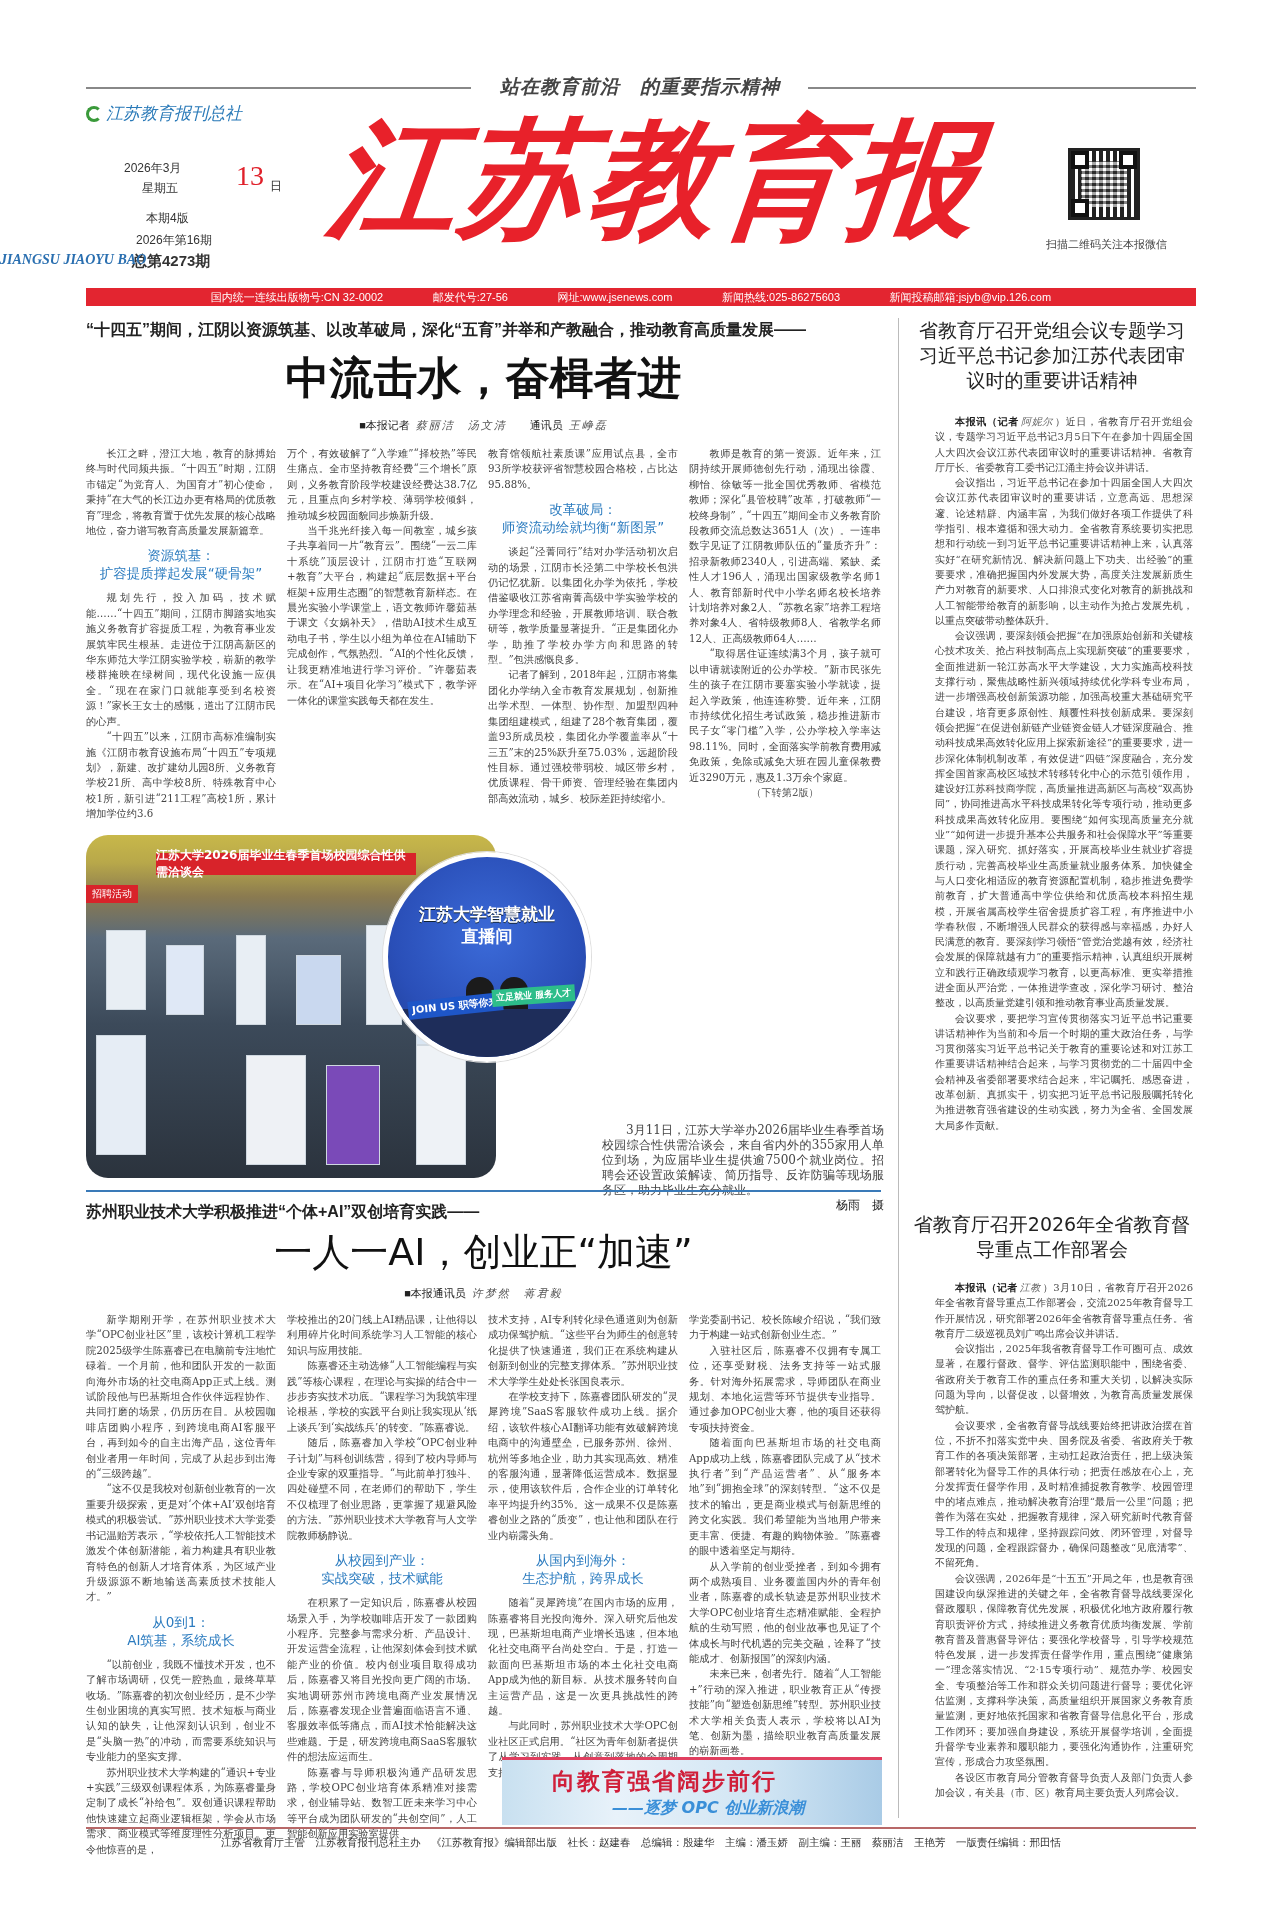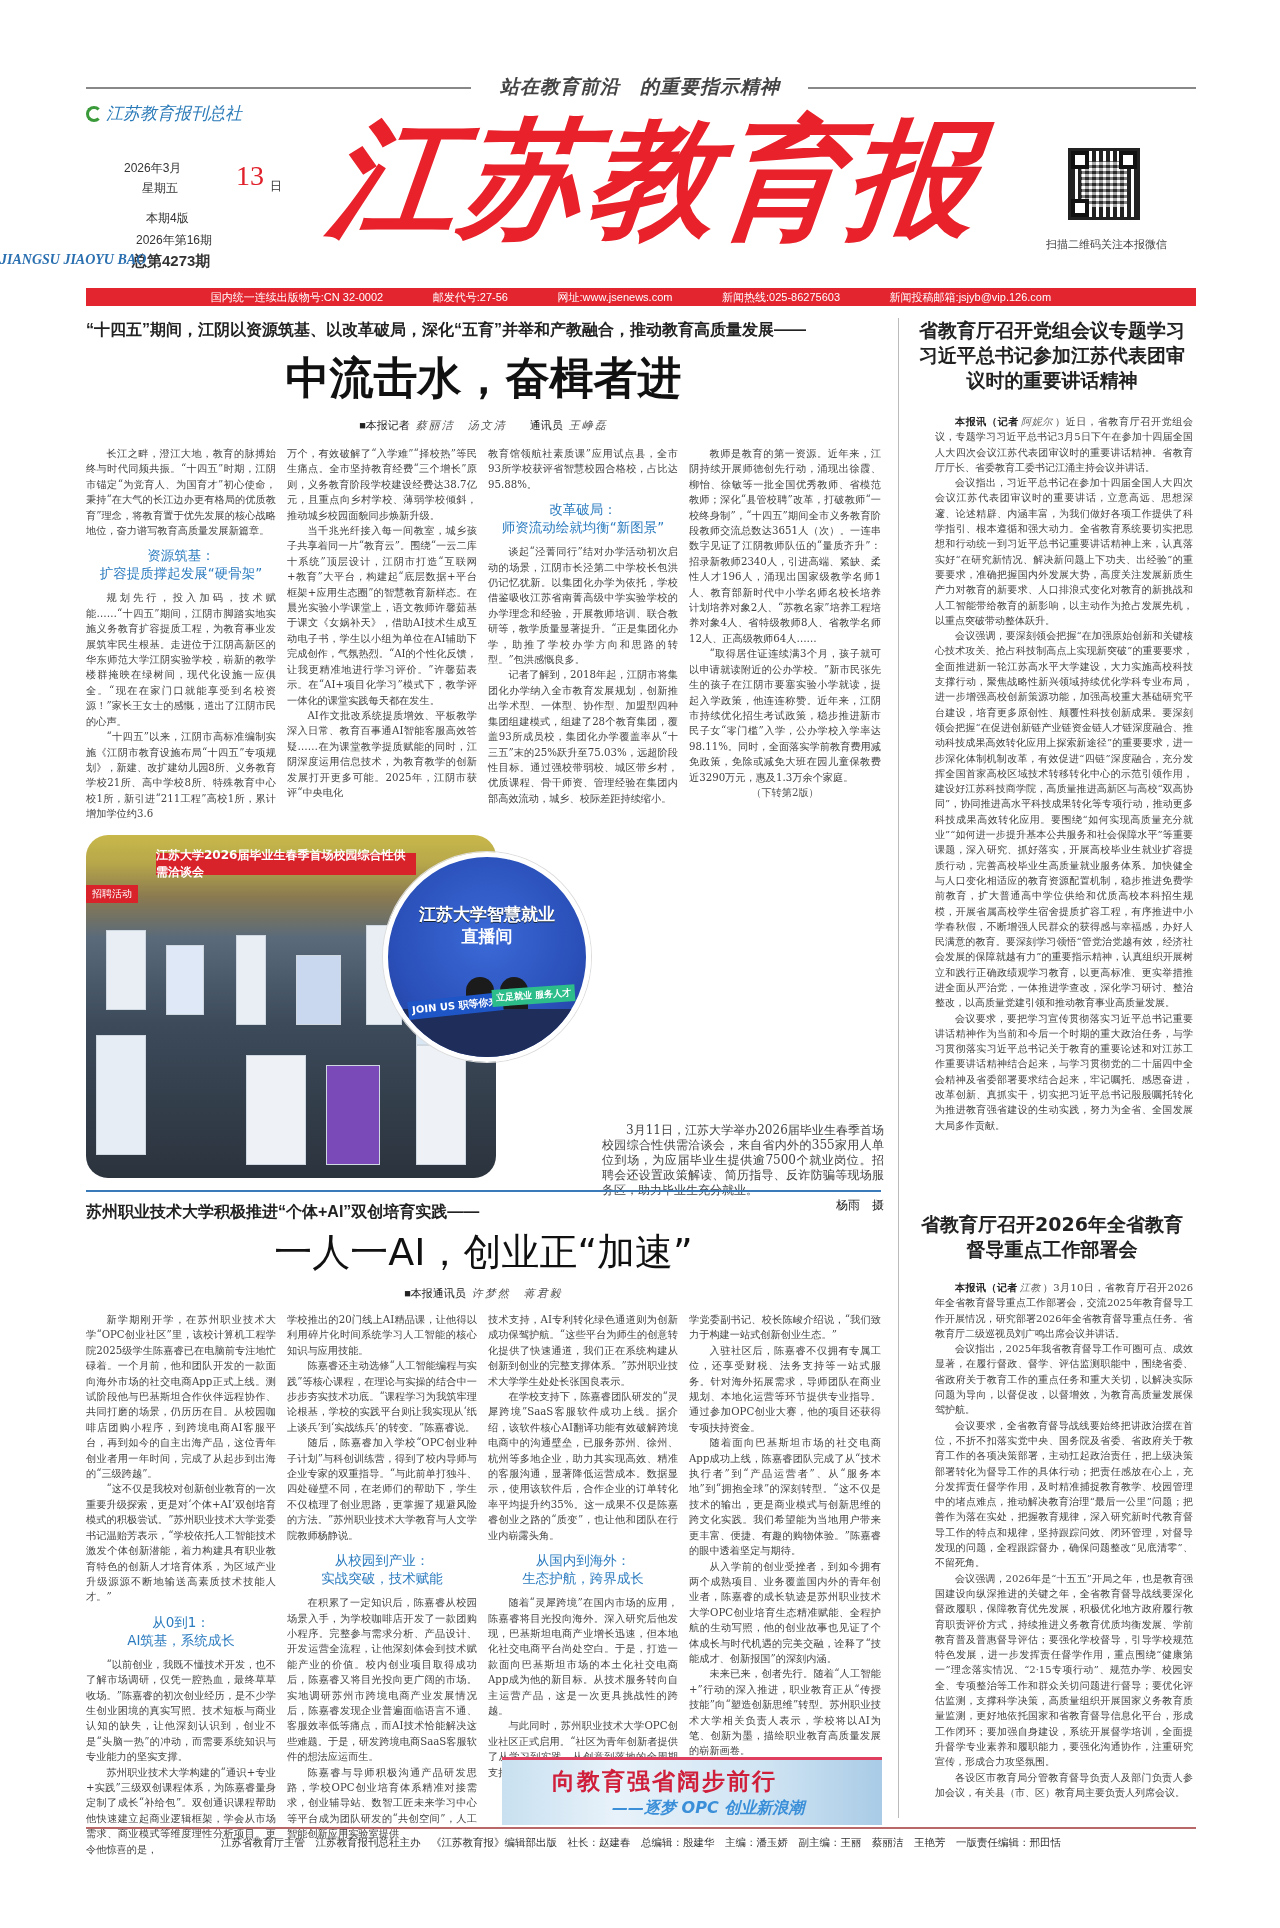--- a/index.html
+++ b/index.html
@@ -29,21 +29,21 @@
 .redbar{position:absolute;top:288px;left:86px;width:1110px;height:18px;background:#e32530;display:flex;align-items:center;justify-content:space-around;padding:0 120px 0 100px;color:#fff;font-size:11px;font-family:"Liberation Sans",sans-serif}
 .kicker{position:absolute;font-size:16px;color:#222;font-family:"Liberation Sans",sans-serif;font-weight:bold}
 .headline{position:absolute;font-weight:900;color:#111;font-family:"DejaVu Sans",sans-serif;text-align:center}
 .byline{position:absolute;font-size:11px;color:#222;font-family:"Liberation Sans",sans-serif;text-align:center}
 .byline .names{font-style:italic;color:#555;margin-left:6px;letter-spacing:2px}
 .col{position:absolute;font-size:10.2px;line-height:15.4px;color:#444;text-align:justify}
 .col p{text-indent:2em}
 .col p.noin{text-indent:0}
 .subhead{color:#2b7bbf;text-align:center;font-size:13.5px;line-height:18px;margin:8px 0 8px;font-family:"DejaVu Sans",sans-serif;text-indent:0!important}
 .contd{text-align:center;text-indent:0!important;color:#555}
-.right-head{position:absolute;left:912px;width:280px;text-align:center;font-family:"DejaVu Sans",sans-serif;font-size:19px;line-height:25px;color:#222;font-weight:bold}
+.right-head{position:absolute;left:912px;width:280px;text-align:center;font-family:"DejaVu Sans",sans-serif;font-size:19px;line-height:25px;color:#222;font-weight:normal}
 .rcol{position:absolute;left:935px;width:258px;font-size:10px;line-height:15.3px;color:#444;text-align:justify}
 .rcol p{text-indent:2em}
 .rcol b{color:#222}
 .photo-big{position:absolute;top:835px;left:86px;width:410px;height:343px;border-radius:22px 22px 22px 22px;overflow:hidden;background:linear-gradient(180deg,#c8b84a 0,#b8a84a 8%,#8a7a50 18%,#5a6a7a 30%,#3c4a5a 55%,#2b333d 100%)}
 .photo-big .banner{position:absolute;top:18px;left:70px;width:260px;height:22px;background:#d8232a;color:#fff;font-size:12px;font-weight:bold;display:flex;align-items:center;justify-content:center;font-family:"DejaVu Sans",sans-serif}
 .photo-big .tag{position:absolute;top:50px;left:0;padding:2px 6px;background:#d8232a;color:#fff;font-size:10px;font-family:"DejaVu Sans",sans-serif}
 .booth{position:absolute;background:#e8eef4;border:1px solid #cfd8e0}
 .circle{position:absolute;top:852px;left:383px;width:208px;height:210px;border-radius:50%;overflow:hidden;background:radial-gradient(circle at 50% 40%,#3b6ad8 0,#2a4fb8 60%,#1d3a8f 100%);border:5px solid #fff;box-shadow:0 0 0 1px #ddd}
 .circle .t1{position:absolute;top:46px;left:0;width:100%;text-align:center;color:#fff;font-weight:bold;font-size:17px;font-family:"DejaVu Sans",sans-serif;text-shadow:0 1px 0 #123}
 .circle .t2{position:absolute;top:68px;left:0;width:100%;text-align:center;color:#fff;font-weight:bold;font-size:17px;font-family:"DejaVu Sans",sans-serif}
@@ -118,21 +118,20 @@
 <div class="col" style="top:446px;left:86px;width:190px">
   <p>长江之畔，澄江大地，教育的脉搏始终与时代同频共振。“十四五”时期，江阴市锚定“为党育人、为国育才”初心使命，秉持“在大气的长江边办更有格局的优质教育”理念，将教育置于优先发展的核心战略地位，奋力谱写教育高质量发展新篇章。</p>
   <div class="subhead" style="white-space:pre-line">资源筑基：
 扩容提质撑起发展“硬骨架”</div>
   <p>规划先行，投入加码，技术赋能……“十四五”期间，江阴市脚踏实地实施义务教育扩容提质工程，为教育事业发展筑牢民生根基。走进位于江阴高新区的华东师范大学江阴实验学校，崭新的教学楼群掩映在绿树间，现代化设施一应俱全。“现在在家门口就能享受到名校资源！”家长王女士的感慨，道出了江阴市民的心声。</p>
   <p>“十四五”以来，江阴市高标准编制实施《江阴市教育设施布局“十四五”专项规划》，新建、改扩建幼儿园8所、义务教育学校21所、高中学校8所、特殊教育中心校1所，新引进“211工程”高校1所，累计增加学位约3.6</p>
 </div>
 <div class="col" style="top:446px;left:287px;width:190px">
   <p class="noin">万个，有效破解了“入学难”“择校热”等民生痛点。全市坚持教育经费“三个增长”原则，义务教育阶段学校建设经费达38.7亿元，且重点向乡村学校、薄弱学校倾斜，推动城乡校园面貌同步焕新升级。</p>
   <p>当千兆光纤接入每一间教室，城乡孩子共享着同一片“教育云”。围绕“一云二库十系统”顶层设计，江阴市打造“互联网+教育”大平台，构建起“底层数据+平台框架+应用生态圈”的智慧教育新样态。在晨光实验小学课堂上，语文教师许馨茹基于课文《女娲补天》，借助AI技术生成互动电子书，学生以小组为单位在AI辅助下完成创作，气氛热烈。“AI的个性化反馈，让我更精准地进行学习评价。”许馨茹表示。在“AI+项目化学习”模式下，教学评一体化的课堂实践每天都在发生。</p>
-  <p>AI作文批改系统提质增效、平板教学深入日常、教育百事通AI智能客服高效答疑……在为课堂教学提质赋能的同时，江阴深度运用信息技术，为教育教学的创新发展打开更多可能。2025年，江阴市获评“中央电化</p>
 </div>
 <div class="col" style="top:446px;left:488px;width:190px">
   <p class="noin">教育馆领航社素质课”应用试点县，全市93所学校获评省智慧校园合格校，占比达95.88%。</p>
   <div class="subhead" style="white-space:pre-line">改革破局：
 师资流动绘就均衡“新图景”</div>
   <p>谈起“泾菁同行”结对办学活动初次启动的场景，江阴市长泾第二中学校长包洪仍记忆犹新。以集团化办学为依托，学校借鉴吸收江苏省南菁高级中学实验学校的办学理念和经验，开展教师培训、联合教研等，教学质量显著提升。“正是集团化办学，助推了学校办学方向和思路的转型。”包洪感慨良多。</p>
   <p>记者了解到，2018年起，江阴市将集团化办学纳入全市教育发展规划，创新推出学术型、一体型、协作型、加盟型四种集团组建模式，组建了28个教育集团，覆盖93所成员校，集团化办学覆盖率从“十三五”末的25%跃升至75.03%，远超阶段性目标。通过强校带弱校、城区带乡村，优质课程、骨干师资、管理经验在集团内部高效流动，城乡、校际差距持续缩小。</p>
 </div>
 <div class="col" style="top:446px;left:689px;width:192px">
   <p>教师是教育的第一资源。近年来，江阴持续开展师德创先行动，涌现出徐霞、柳怡、徐敏等一批全国优秀教师、省模范教师；深化“县管校聘”改革，打破教师“一校终身制”，“十四五”期间全市义务教育阶段教师交流总数达3651人（次）。一连串数字见证了江阴教师队伍的“量质齐升”：招录新教师2340人，引进高端、紧缺、柔性人才196人，涌现出国家级教学名师1人、教育部新时代中小学名师名校长培养计划培养对象2人、“苏教名家”培养工程培养对象4人、省特级教师8人、省教学名师12人、正高级教师64人……</p>

